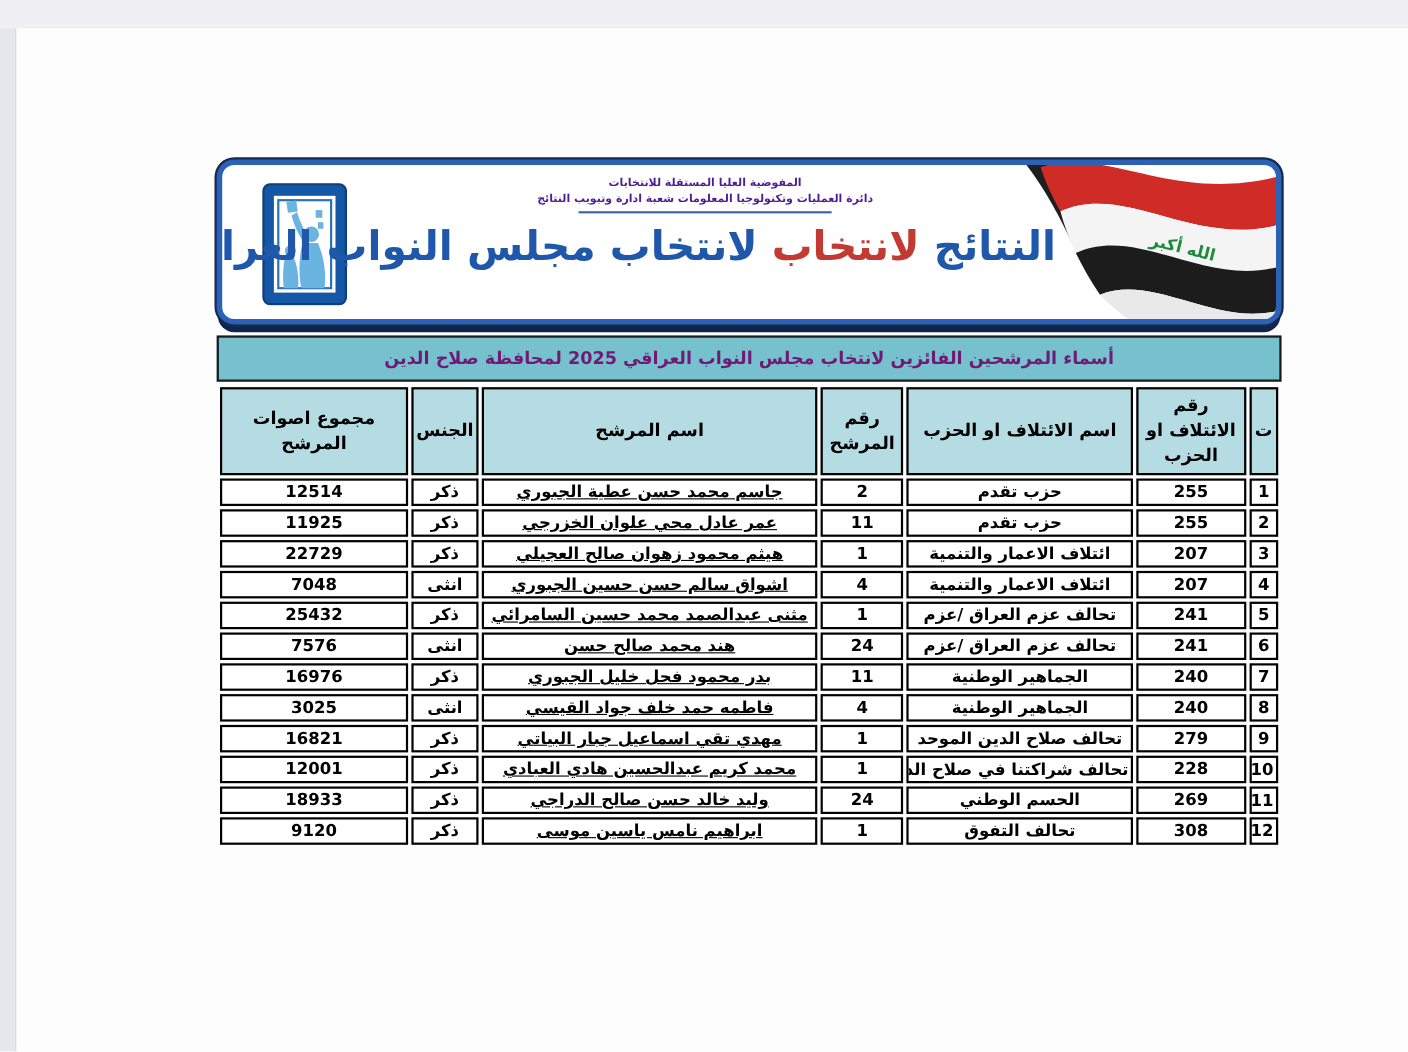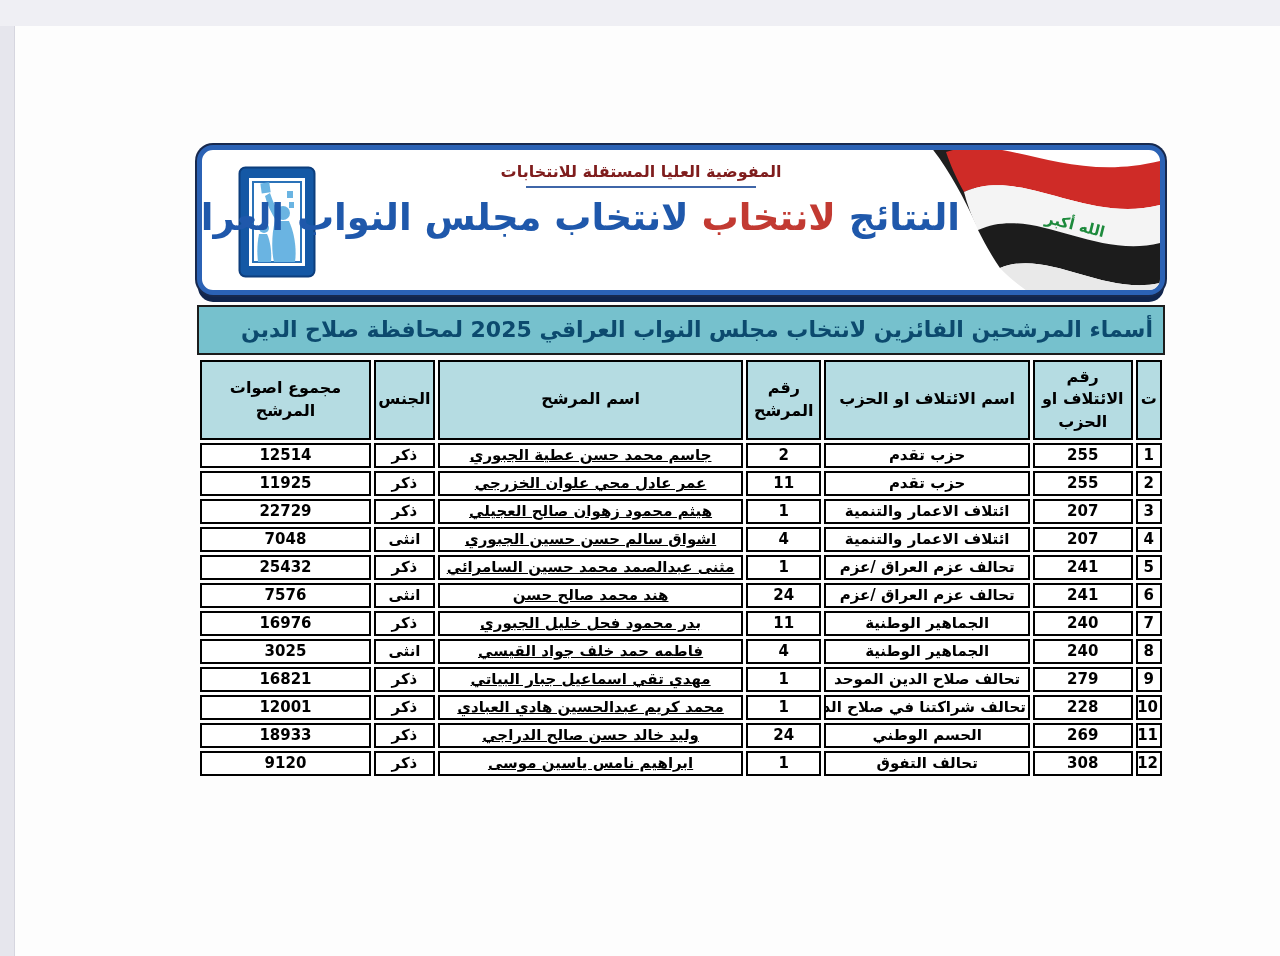--- a/index.html
+++ b/index.html
@@ -17,33 +17,33 @@
 
   
   .banner{
     position:relative;height:140px;background:#ffffff;
     border:5px solid var(--banner-border,#2b62b5);
     border-radius:16px;overflow:hidden;
     box-shadow:0 0 0 2px #17294e, 0 8px 0 -1px var(--banner-bottom-bar,#10254d);
     margin-bottom:10px;
   }
   .banner-center{position:absolute;left:120px;right:200px;top:10px;text-align:center;direction:rtl;}
-  .org-line{color:#7f1d1d;font-size:16px;font-weight:bold;line-height:1.45;}
+  .org-line{color:#4c1d95;font-size:10px;font-weight:bold;line-height:1.45;}
   .org-underline{width:230px;height:2px;background:#3f66a8;margin:3px auto 8px;}
   .banner-title{font-size:37px;font-weight:800;color:var(--title-blue,#1f58ab);white-space:nowrap;direction:rtl;}
   .banner-title .red{color:var(--title-red,#c23a32);}
   .logo{position:absolute;left:36px;top:16px;}
   .flag{position:absolute;right:-4px;top:-4px;}
 
   
   .section-bar{
     background:var(--section-bar-bg,#76c1cd);
     border:2px solid #1c1c1c;
-    color:#0c4a6e;font-weight:800;font-size:22px;
-    text-align:right;direction:rtl;
+    color:#701a75;font-weight:800;font-size:16px;
+    text-align:center;direction:rtl;
     padding:8px 10px;line-height:1.35;
     margin-bottom:2px;
   }
 
   
   table.results{
     width:100%;border-collapse:separate;border-spacing:3px;
     direction:rtl;table-layout:fixed;
   }
   table.results th,table.results td{
@@ -95,20 +95,21 @@
       <path d="M36,0 C54,22 68,48 62,78 C50,52 34,22 16,0 Z" fill="#1f1f1f"></path>
       <path d="M32,6 C92,-14 152,40 250,14 L250,58 C172,80 110,20 50,46 C42,32 36,18 32,6 Z" fill="#cf2b27"></path>
       <path d="M50,46 C110,20 172,80 250,58 L250,96 C182,116 120,58 64,84 C58,71 53,58 50,46 Z" fill="#f4f4f4"></path>
       <path d="M64,84 C120,58 182,116 250,96 L250,136 C192,152 134,102 86,122 C77,109 70,96 64,84 Z" fill="#1c1c1c"></path>
       <path d="M86,122 C134,102 192,152 250,136 L250,150 L120,150 C106,140 95,132 86,122 Z" fill="#e9e9e9"></path>
       <text x="160" y="84" transform="rotate(14 160 84)" font-size="15" font-weight="bold" fill="#1d8a3c" text-anchor="middle">الله أكبر</text>
     </svg>
 
     <div class="banner-center">
       <div class="org-line">المفوضية العليا المستقلة للانتخابات</div>
+      <div class="org-line">دائرة العمليات وتكنولوجيا المعلومات  شعبة ادارة وتبويب النتائج</div>
       <div class="org-underline"></div>
       <div class="banner-title">
         <span>النتائج</span>
         <span class="red">لانتخاب</span>
         <span>لانتخاب مجلس النواب العراقي</span>
         
       </div>
     </div>
   </div>
 

